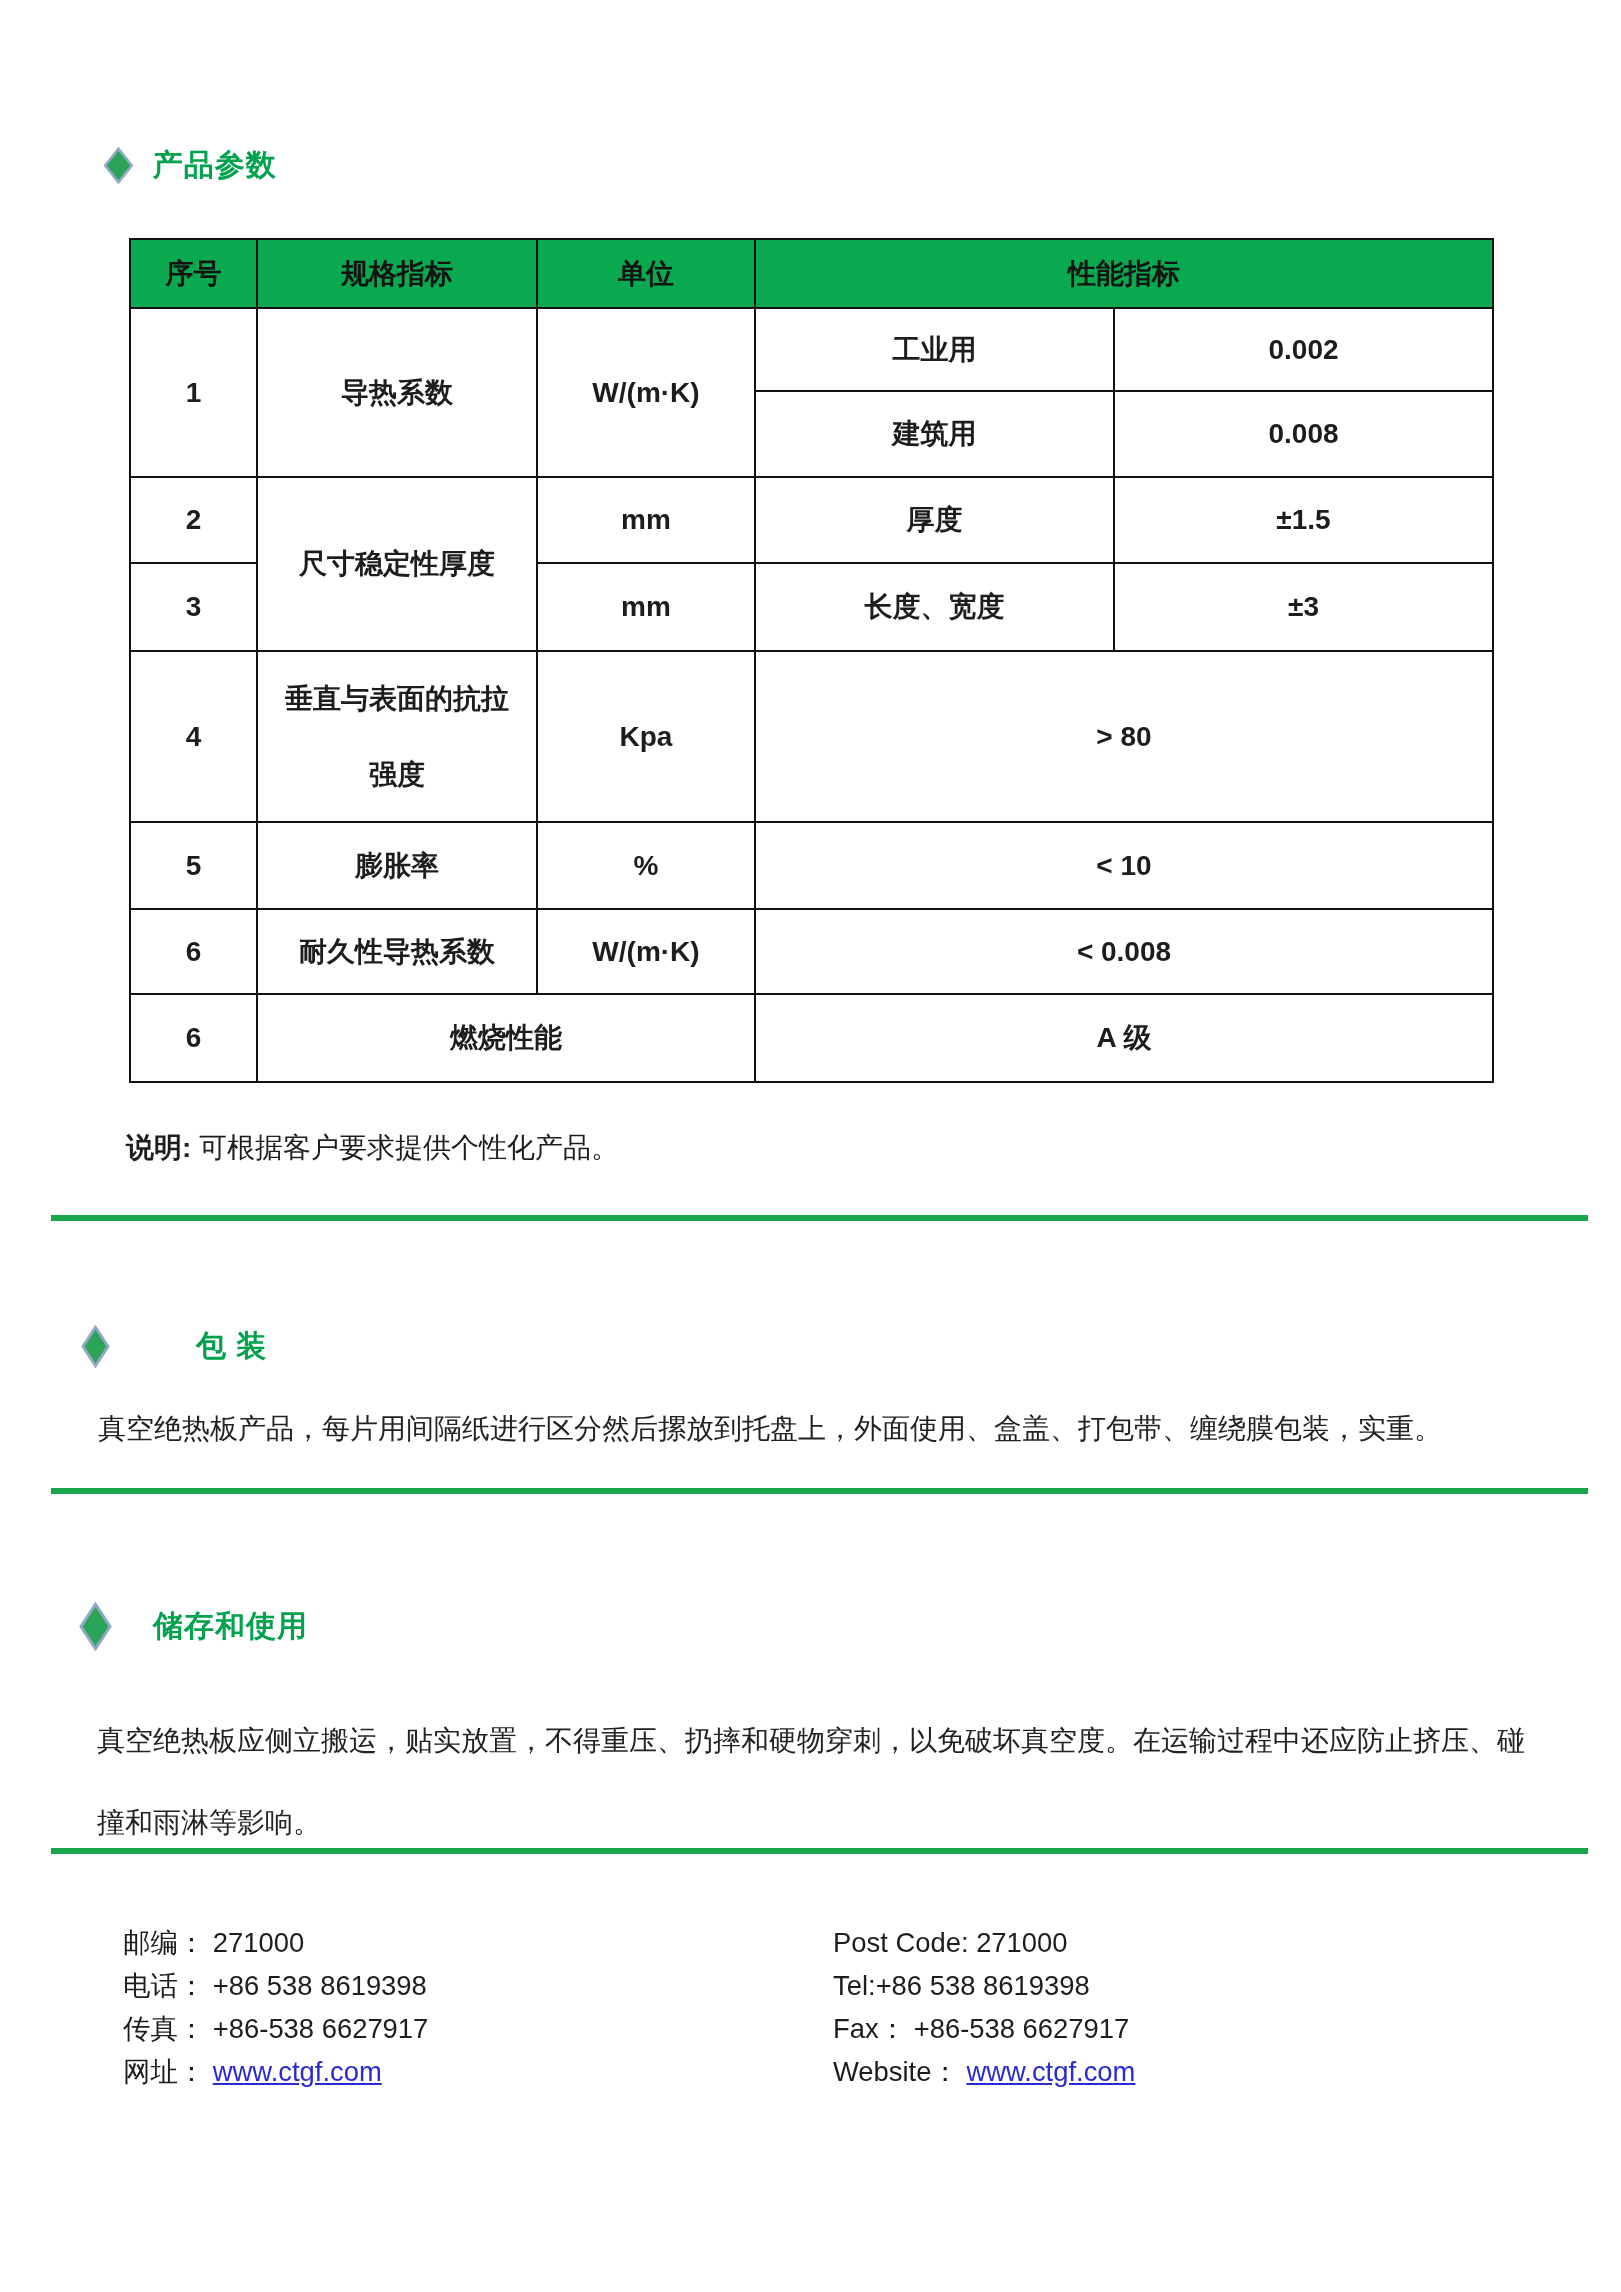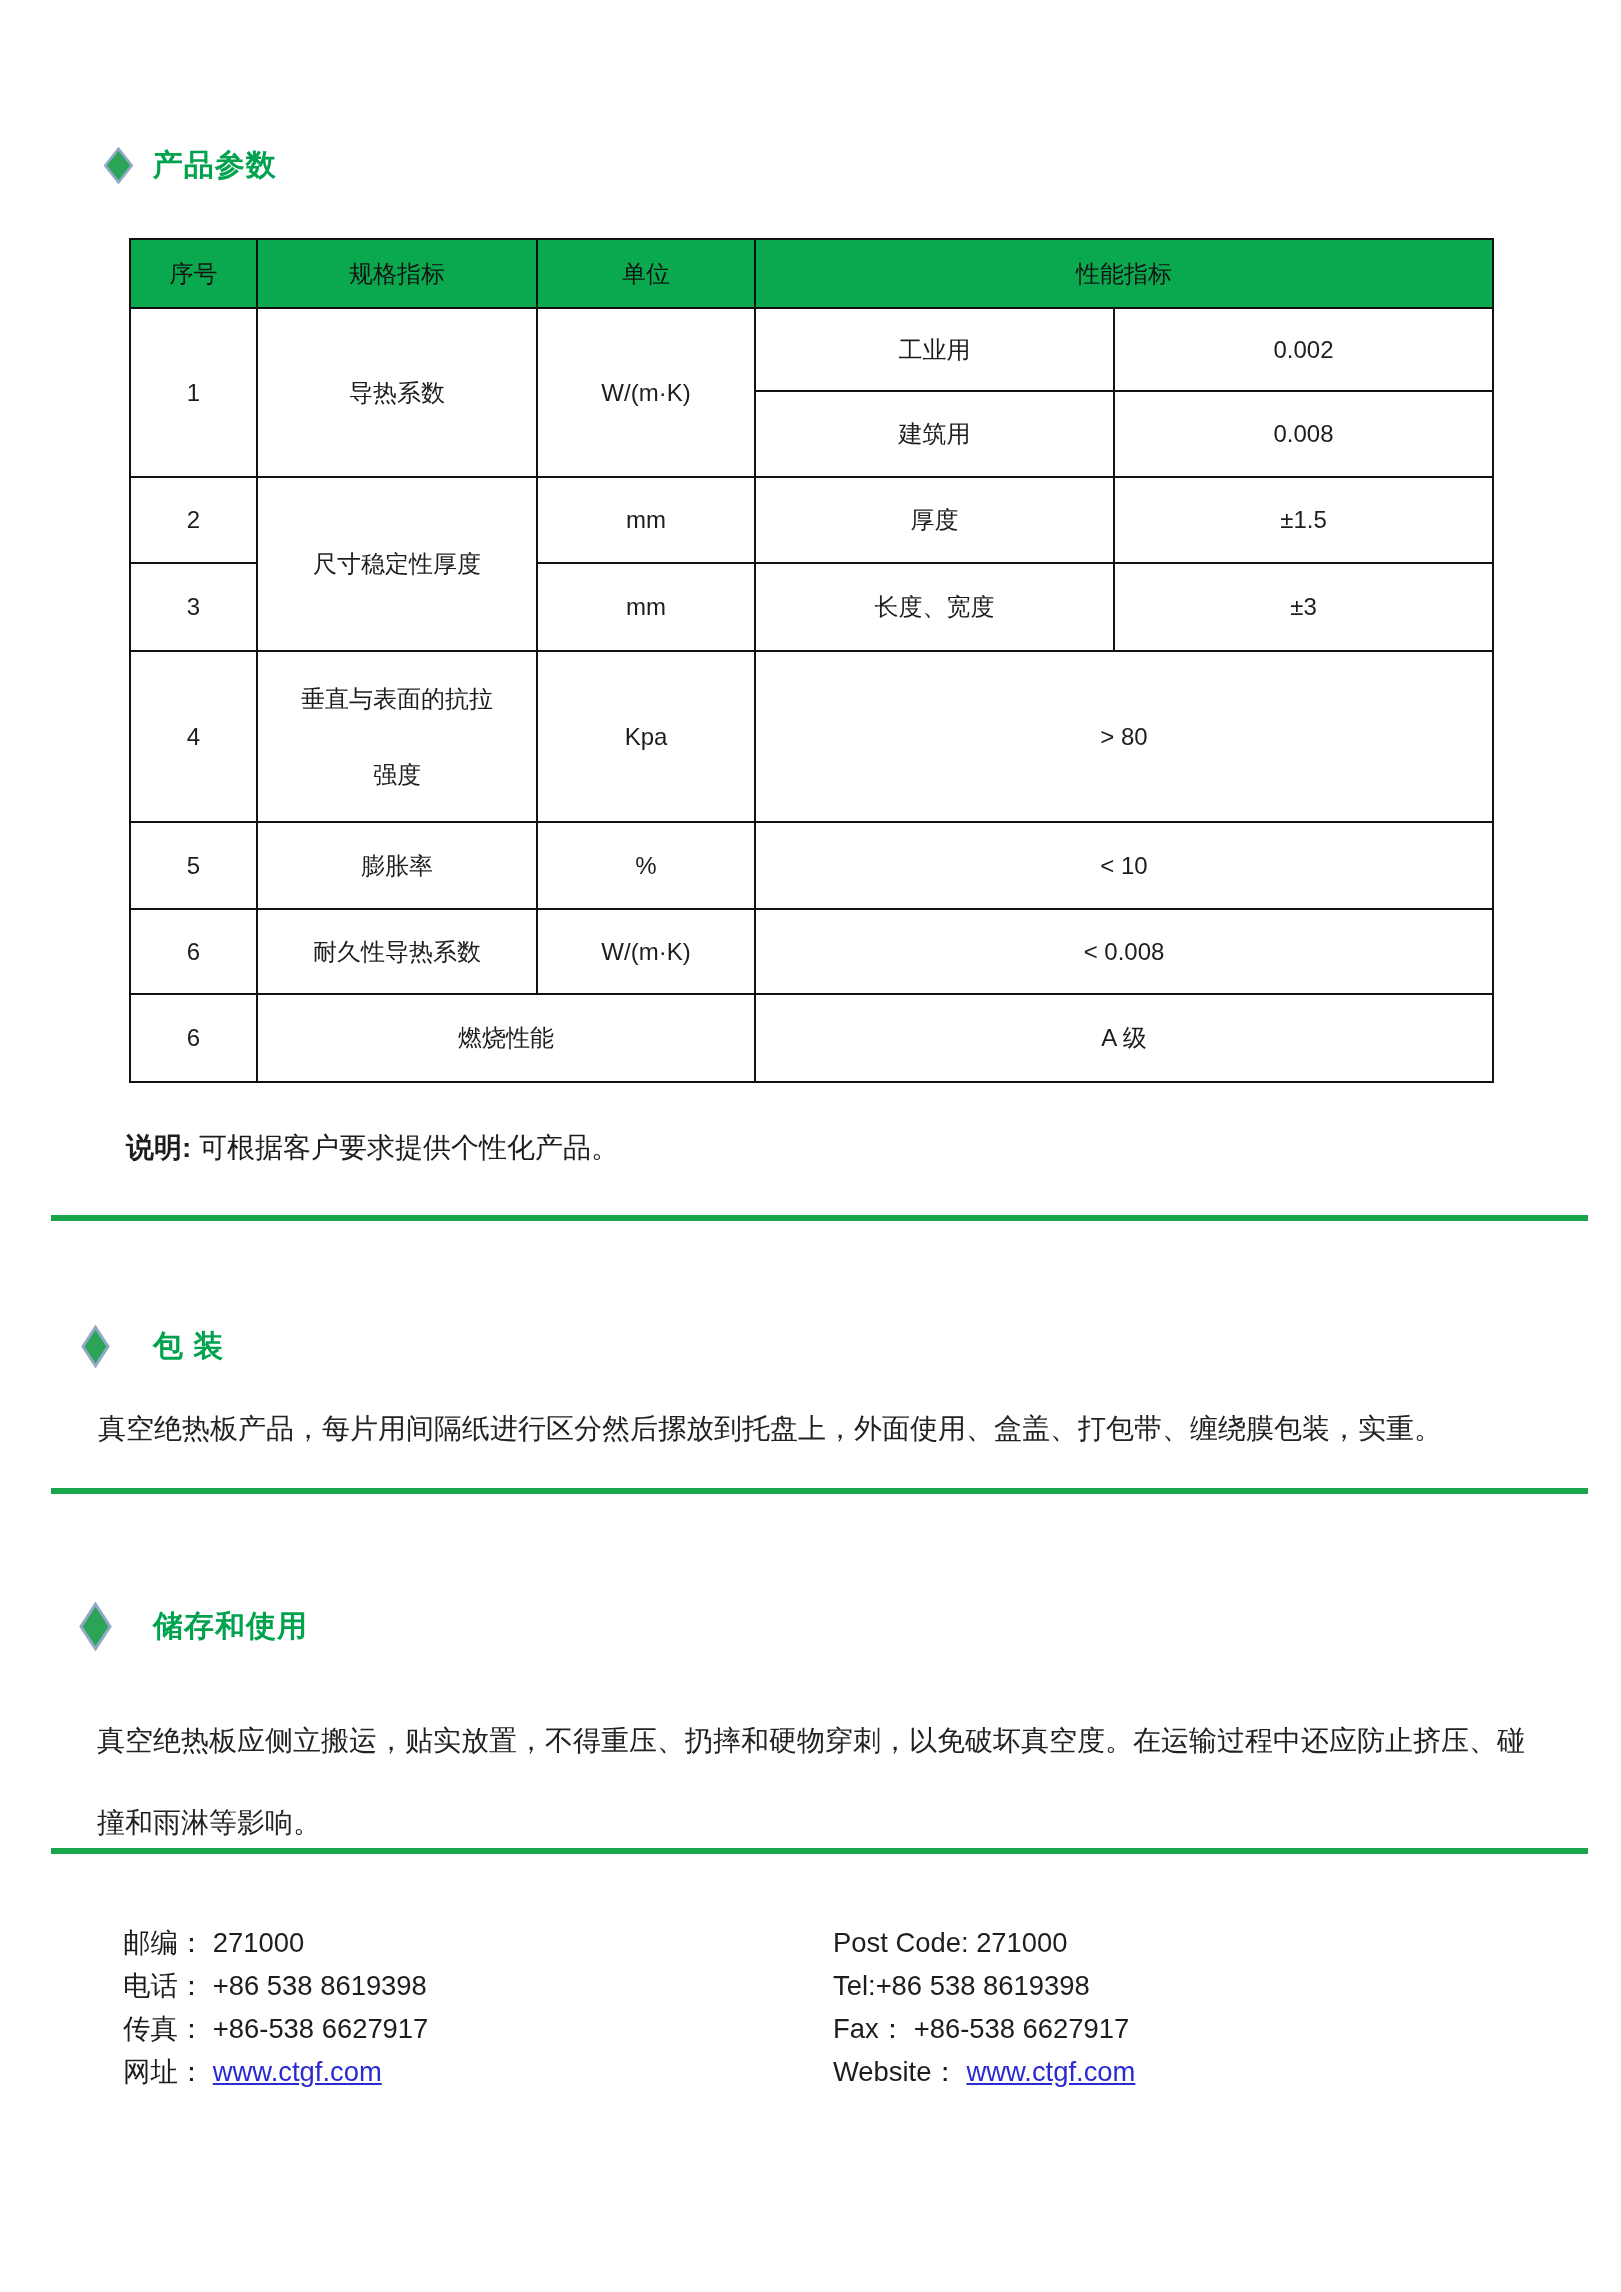--- a/index.html
+++ b/index.html
@@ -11,35 +11,35 @@
     font-family:"Liberation Sans","DejaVu Sans",sans-serif;
     color:#1d1d1d;
     overflow:hidden;
   }
   
   .sec-heading{position:absolute;display:flex;align-items:center;}
   .sec-heading .label{font-weight:bold;font-size:30px;color:#00a24d;letter-spacing:1px;white-space:pre;}
   .diamond{flex:0 0 auto;}
   .h1{left:101px;top:145px;}
   .h1 .diamond{width:35px;height:37px;margin-right:16.7px;}
-  .h2{left:81px;top:1325px;}
+  .h2{left:81px;top:1325px;gap:43px;}
   .h2 .diamond{width:29px;height:43px;margin-right:43px;}
   .h3{left:79px;top:1602px;}
   .h3 .diamond{width:33px;height:49px;margin-right:41px;}
   
   table.params{
     position:absolute;left:129px;top:238px;
     border-collapse:collapse;
     table-layout:fixed;
     width:1363px;
   }
   table.params th,table.params td{
     border:2px solid #111111;
     text-align:center;vertical-align:middle;
-    font-size:24px;font-weight:400;color:#1d1d1d;
+    font-size:28px;font-weight:700;color:#1d1d1d;
     padding:0;
     overflow:hidden;
   }
   table.params th{
     background:#0aa84f;
     color:#131313;
   }
   td.two-line{white-space:pre-line;line-height:76px;}
   
   .note{position:absolute;left:126px;top:1129px;font-size:28px;color:#1d1d1d;}

